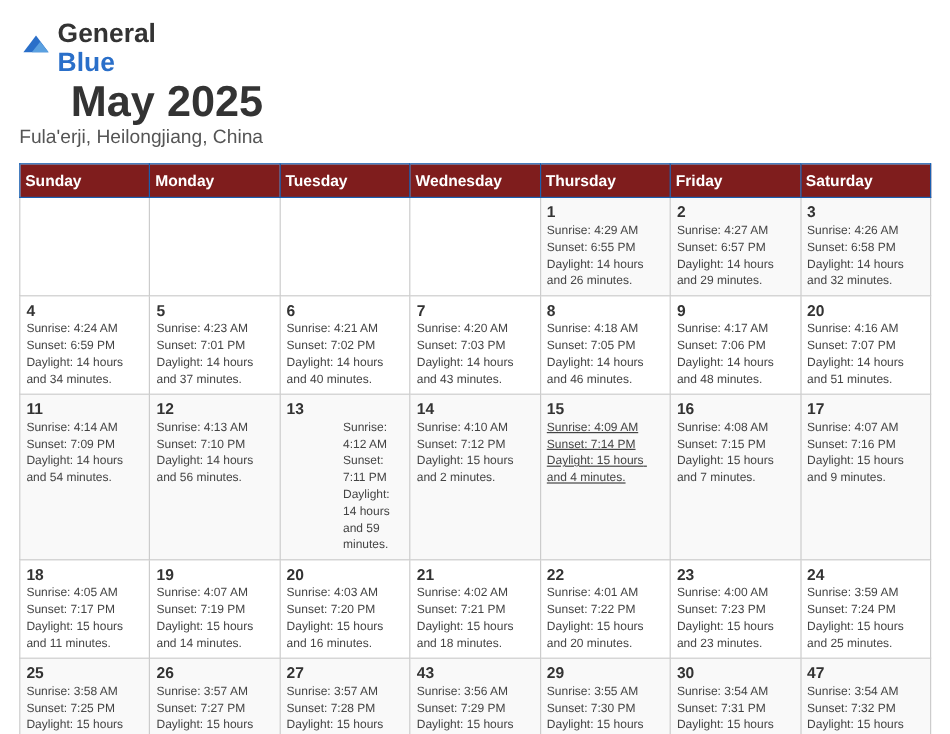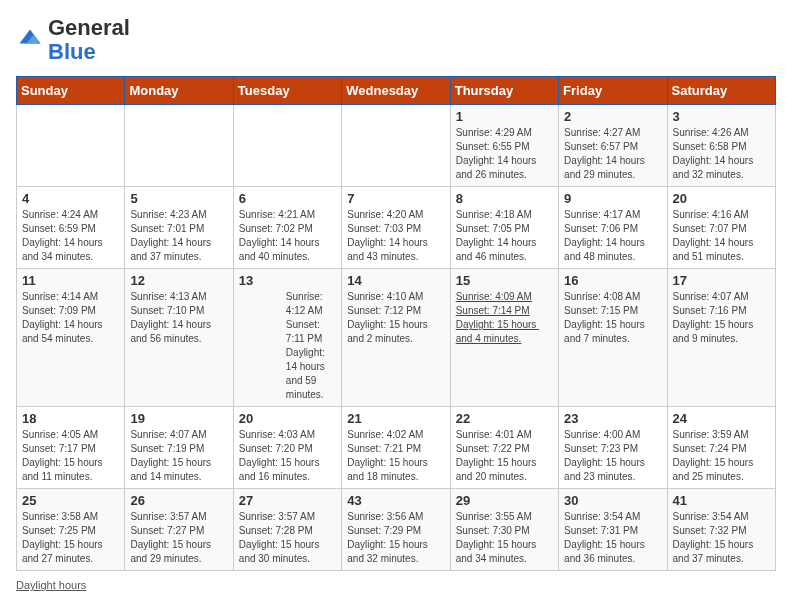--- a/index.html
+++ b/index.html
@@ -44,21 +44,21 @@
     .location {
       font-size: 16px;
       color: #555;
     }
     table {
       width: 100%;
       border-collapse: collapse;
       table-layout: fixed;
     }
     thead th {
-      background: #c2410c;
+      background: #7f1d1d;
       color: #fff;
       padding: 6px 4px;
       font-size: 13px;
       text-align: left;
       border: 1px solid #1a5fb0;
     }
     tbody td {
       border: 1px solid #ccc;
       vertical-align: top;
       padding: 4px 5px;
@@ -99,20 +99,24 @@
   <div class="logo">
     <svg class="logo-icon" viewBox="0 0 32 32">
       <polygon points="16,4 28,20 4,20" fill="#2a6fc9"></polygon>
       <polygon points="20,10 28,20 12,20" fill="#5aa0e0"></polygon>
     </svg>
     <div class="logo-text">
       <span class="logo-general">General</span><br>
       <span class="logo-blue">Blue</span>
     </div>
   </div>
+  <div class="title-block">
+    <div class="month-title">May 2025</div>
+    <div class="location">Fula'erji, Heilongjiang, China</div>
+  </div>
 </div>
 
 <table>
   <thead>
     <tr>
     <th>Sunday</th>
         <th>Monday</th>
         <th>Tuesday</th>
         <th>Wednesday</th>
         <th>Thursday</th>
@@ -308,21 +312,21 @@
 Sunset: 7:30 PM
 Daylight: 15 hours and 34 minutes.</div>
         </td>
         <td>
           <div class="day-number">30</div>
           <div class="day-info" style="white-space: pre-wrap;">Sunrise: 3:54 AM
 Sunset: 7:31 PM
 Daylight: 15 hours and 36 minutes.</div>
         </td>
         <td>
-          <div class="day-number">41</div>
+          <div class="day-number">47</div>
           <div class="day-info" style="white-space: pre-wrap;">Sunrise: 3:54 AM
 Sunset: 7:32 PM
 Daylight: 15 hours and 37 minutes.</div>
         </td>
       </tr>
     </tbody>
 </table>
 
 <div class="footer">
   <span>Daylight hours</span>

